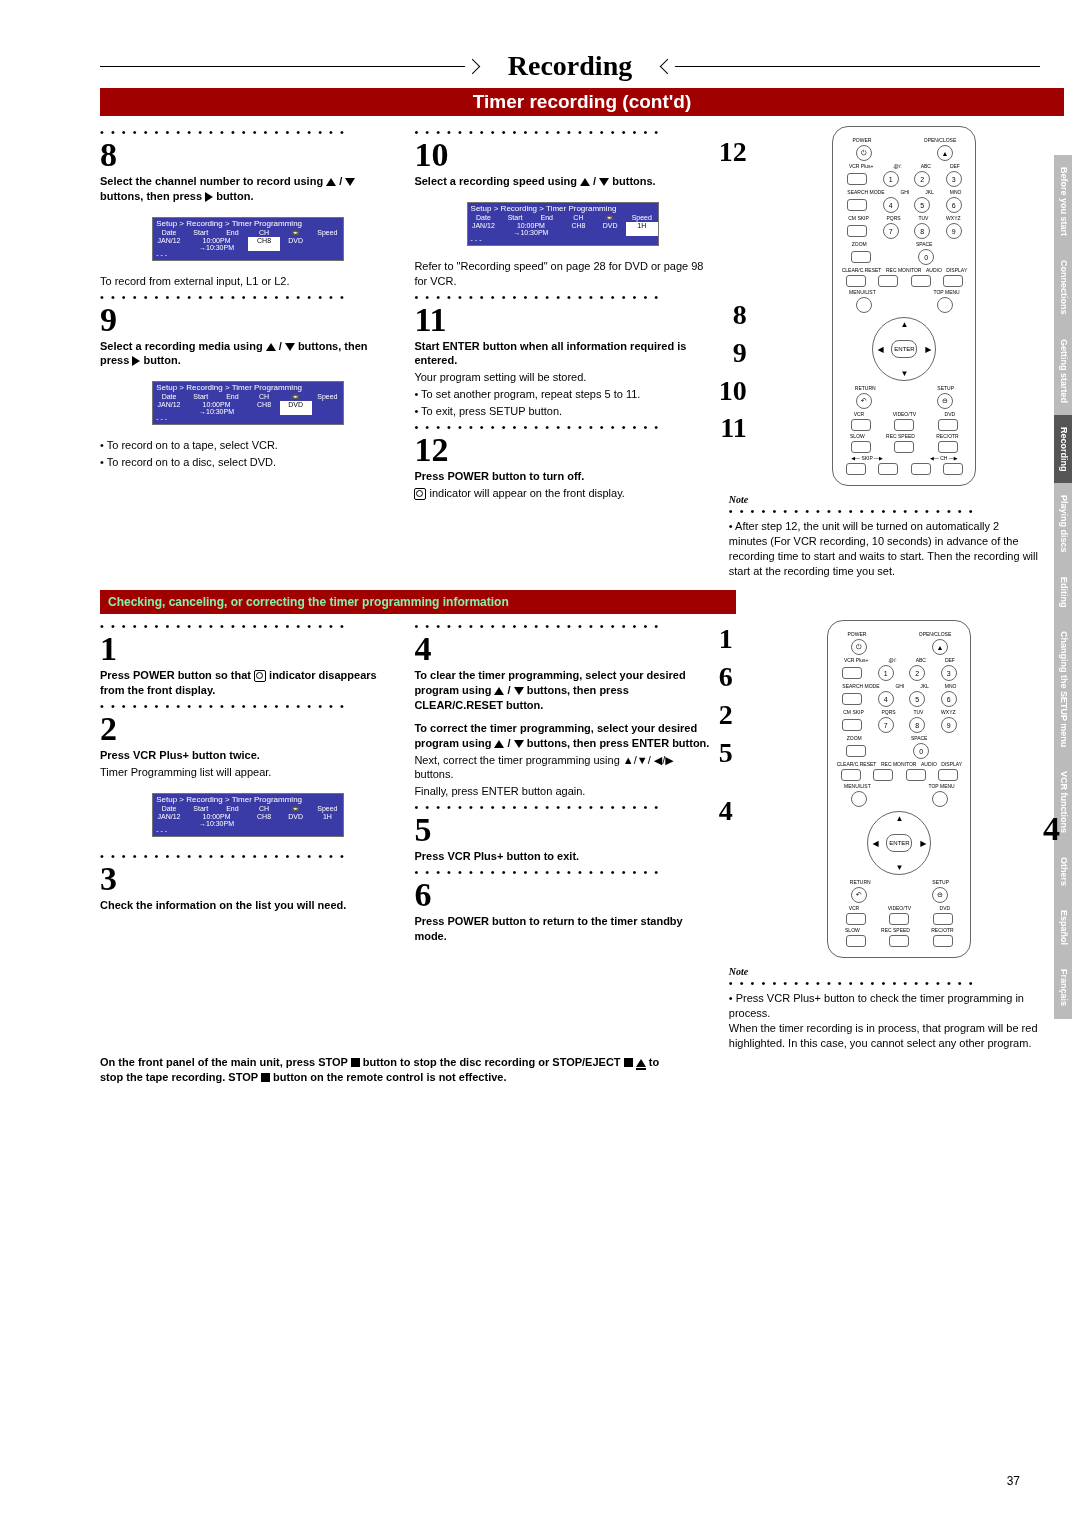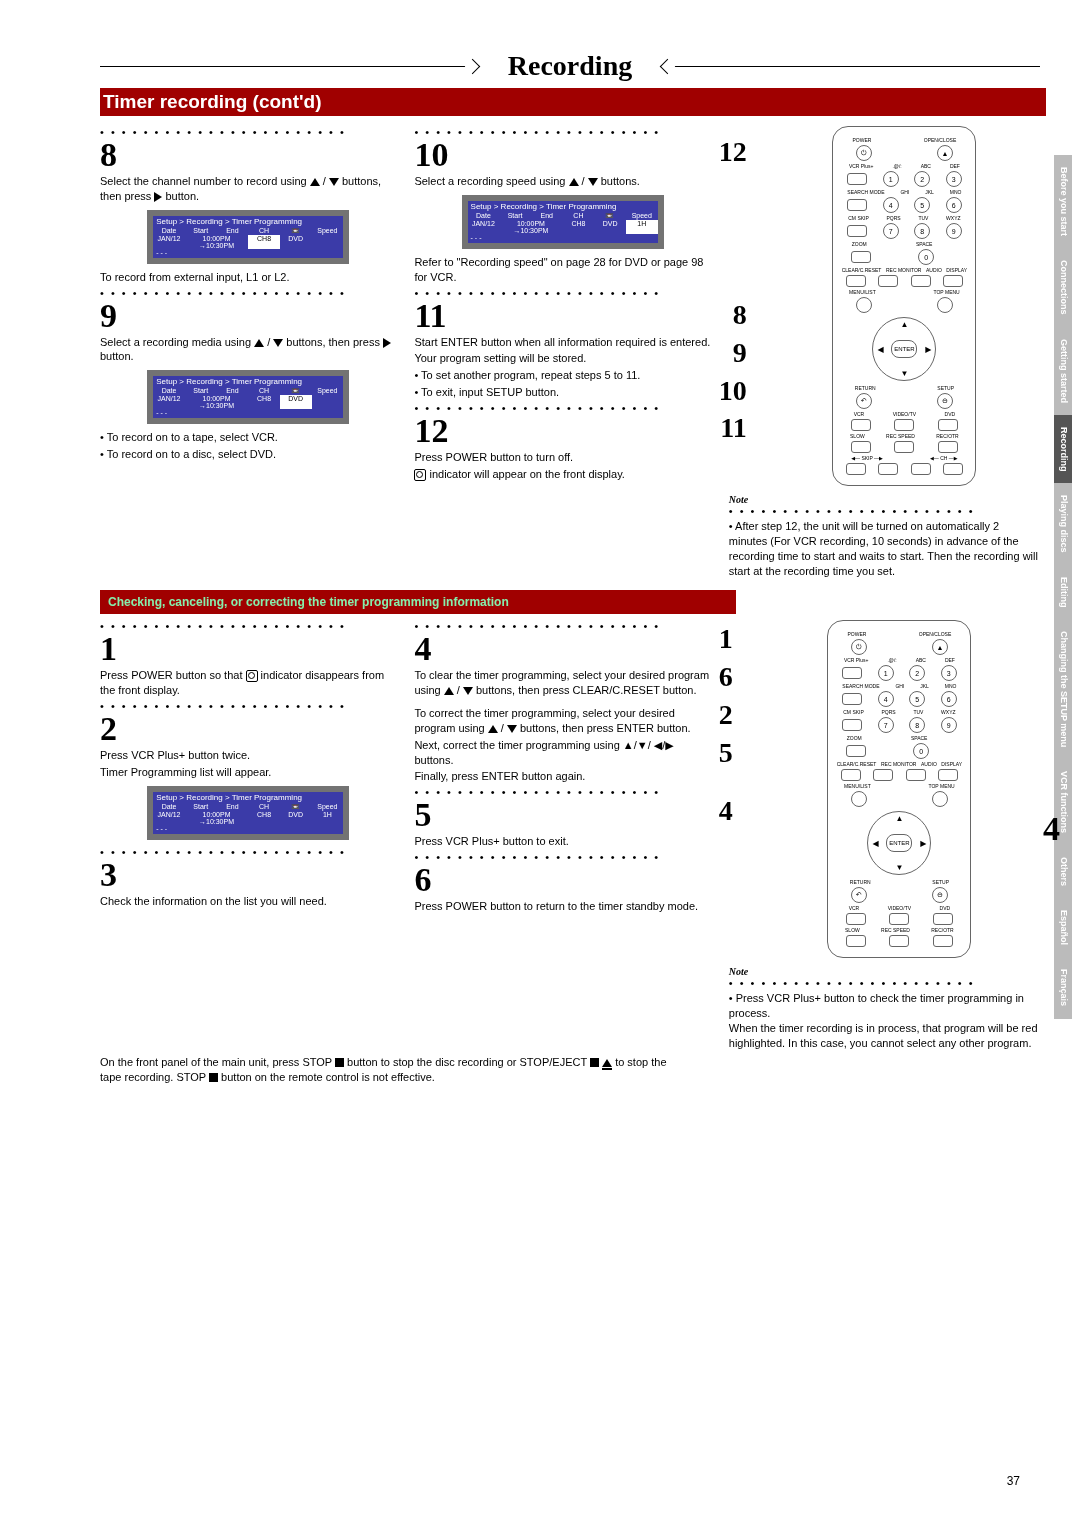--- a/index.html
+++ b/index.html
@@ -2,29 +2,29 @@
 <html><head>
 <meta charset="utf-8">
 <style>
 body{font-family:Arial,Helvetica,sans-serif;margin:0;background:#fff;font-size:11px;color:#000}
 .page{width:1080px;height:1528px;position:relative;padding:50px 40px 20px 100px;box-sizing:border-box}
 .title-wrap{display:flex;align-items:center;justify-content:center;margin-bottom:6px}
 .title-line{flex:1;height:1px;background:#000;position:relative}
 .title-line.l::after{content:"";position:absolute;right:0;top:-5px;width:10px;height:10px;border-right:1px solid #000;border-top:1px solid #000;transform:rotate(45deg);background:#fff}
 .title-line.r::before{content:"";position:absolute;left:0;top:-5px;width:10px;height:10px;border-left:1px solid #000;border-bottom:1px solid #000;transform:rotate(45deg);background:#fff}
 .title{font-size:28px;font-weight:bold;padding:0 30px;font-family:"Times New Roman",serif}
-.subtitle-bar{background:#a00000;color:#fff;text-align:left;font-size:19px;font-weight:bold;padding:3px 3px;margin-bottom:10px;width:100%}
+.subtitle-bar{background:#a00000;color:#fff;text-align:center;font-size:19px;font-weight:bold;padding:3px 12px;margin-bottom:10px;width:100%}
 .cols{display:flex;gap:18px}
 .col{flex:1;min-width:0}
 .col3{flex:1.05}
 .stepnum{font-size:34px;font-weight:bold;font-family:"Times New Roman",serif;line-height:1}
 .stepnum.inline{display:inline-block;margin-right:6px;vertical-align:top}
-.bold{font-weight:normal}
+.bold{font-weight:bold}
 .dots{letter-spacing:2px;color:#000;overflow:hidden;white-space:nowrap;height:12px}
-.setupbox{border:6px solid #737373;font-size:8px;margin:6px auto;width:190px}
+.setupbox{border:1px solid #737373;font-size:8px;margin:13px auto;width:190px}
 .sb-hd{background:#3b3ba8;color:#fff;padding:1px 3px;font-size:8px}
 .sb-row{display:flex;background:#3b3ba8;color:#fff}
 .sb-row span{flex:1;text-align:center;font-size:7px;padding:0}
 .sb-data{display:flex;background:#3b3ba8;color:#fff}
 .sb-data span{flex:1;text-align:center;font-size:7px}
 .sb-data .hl{background:#fff;color:#000}
 .sb-empty{background:#3b3ba8;color:#fff;font-size:7px;padding:0 3px 2px}
 .notehead{font-style:italic;font-weight:bold;font-family:"Times New Roman",serif;font-size:10px}
 .remote{border:1px solid #666;border-radius:16px;padding:8px 6px;font-size:6px;text-align:center;width:130px;margin:0 auto;position:relative}
 .rm-row{display:flex;justify-content:space-around;margin:2px 0;align-items:center}
@@ -152,21 +152,21 @@
             <span class="hl">1H</span>
           </div>
         <div class="sb-empty">- - -</div>
       </div>
       <p>Refer to "Recording speed" on page 28 for DVD or page 98 for VCR.</p>
       <div class="dots">• • • • • • • • • • • • • • • • • • • • • • •</div>
       <div><span class="stepnum inline">11</span></div>
       <p class="bold">Start ENTER button when all information required is entered.</p>
       <p>Your program setting will be stored.</p>
       <p>• To set another program, repeat steps 5 to 11.</p>
-      <p>• To exit, input SETUP button.</p>
+      <p>• To exit, press SETUP button.</p>
       <div class="dots">• • • • • • • • • • • • • • • • • • • • • • •</div>
       <div><span class="stepnum inline">12</span></div>
       <p class="bold">Press POWER button to turn off.</p>
       <p><span class="clockicon"></span><span> indicator will appear on the front display.</span></p>
     </div>
 
     <div class="col col3" style="position:relative">
       <div class="bignum-col" style="left:-10px;top:8px">
         <div>12</div>
       </div>

